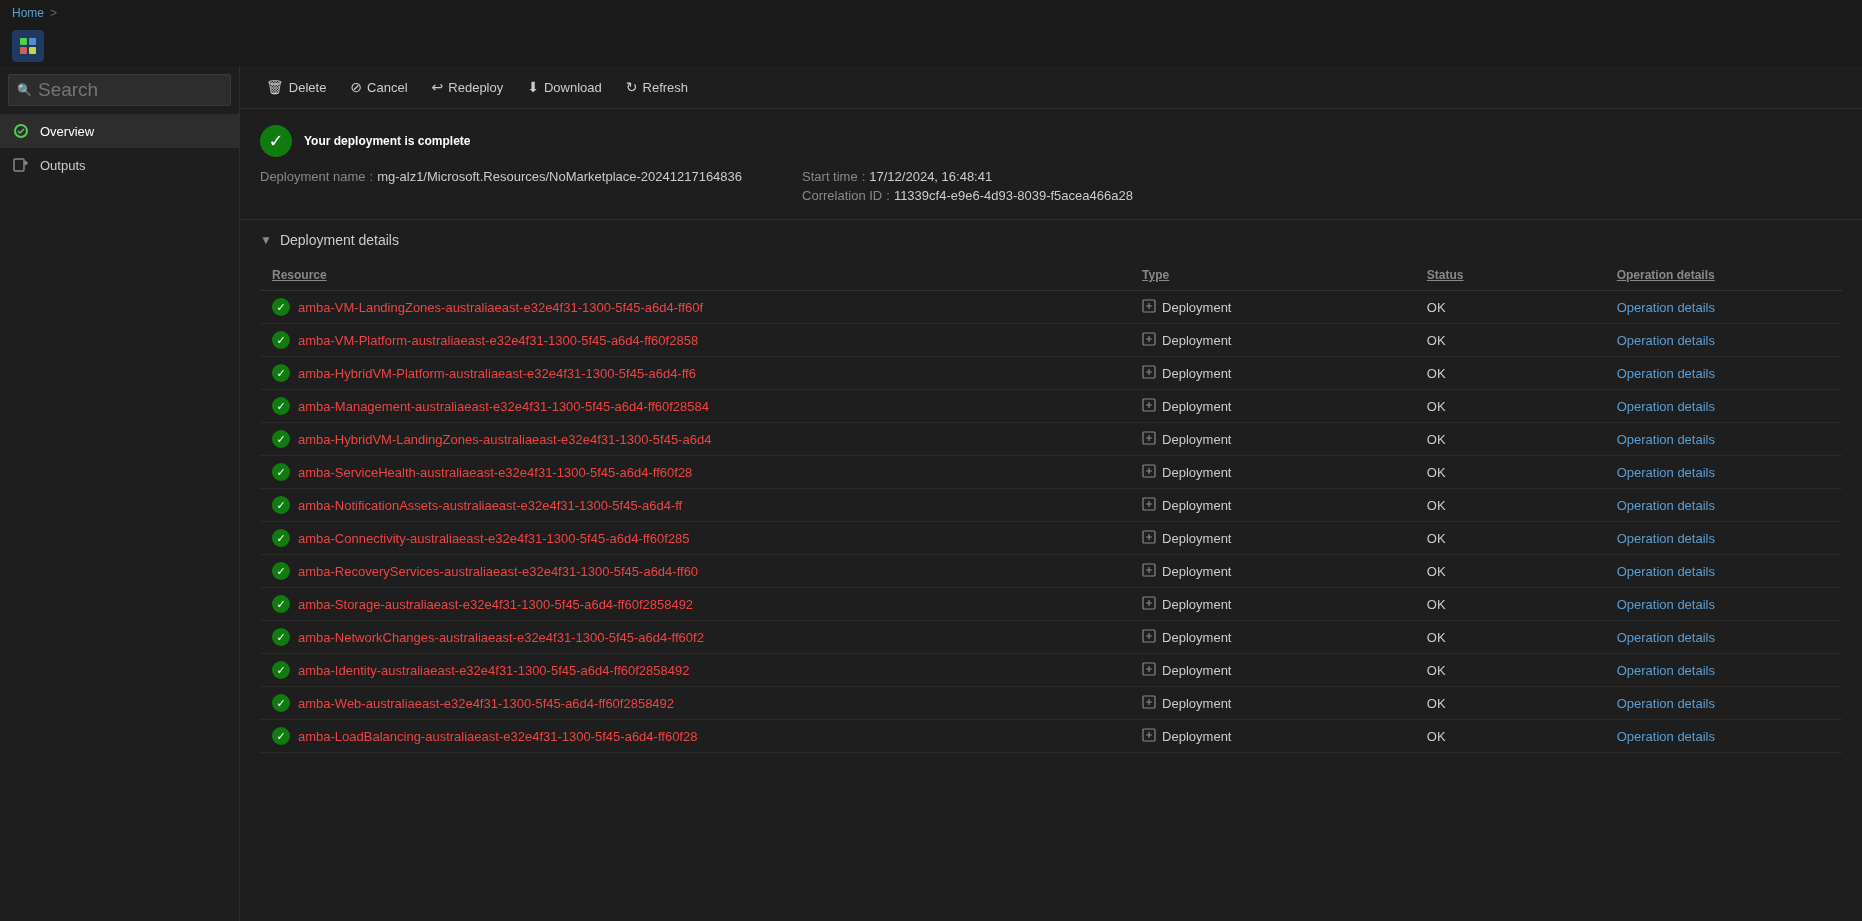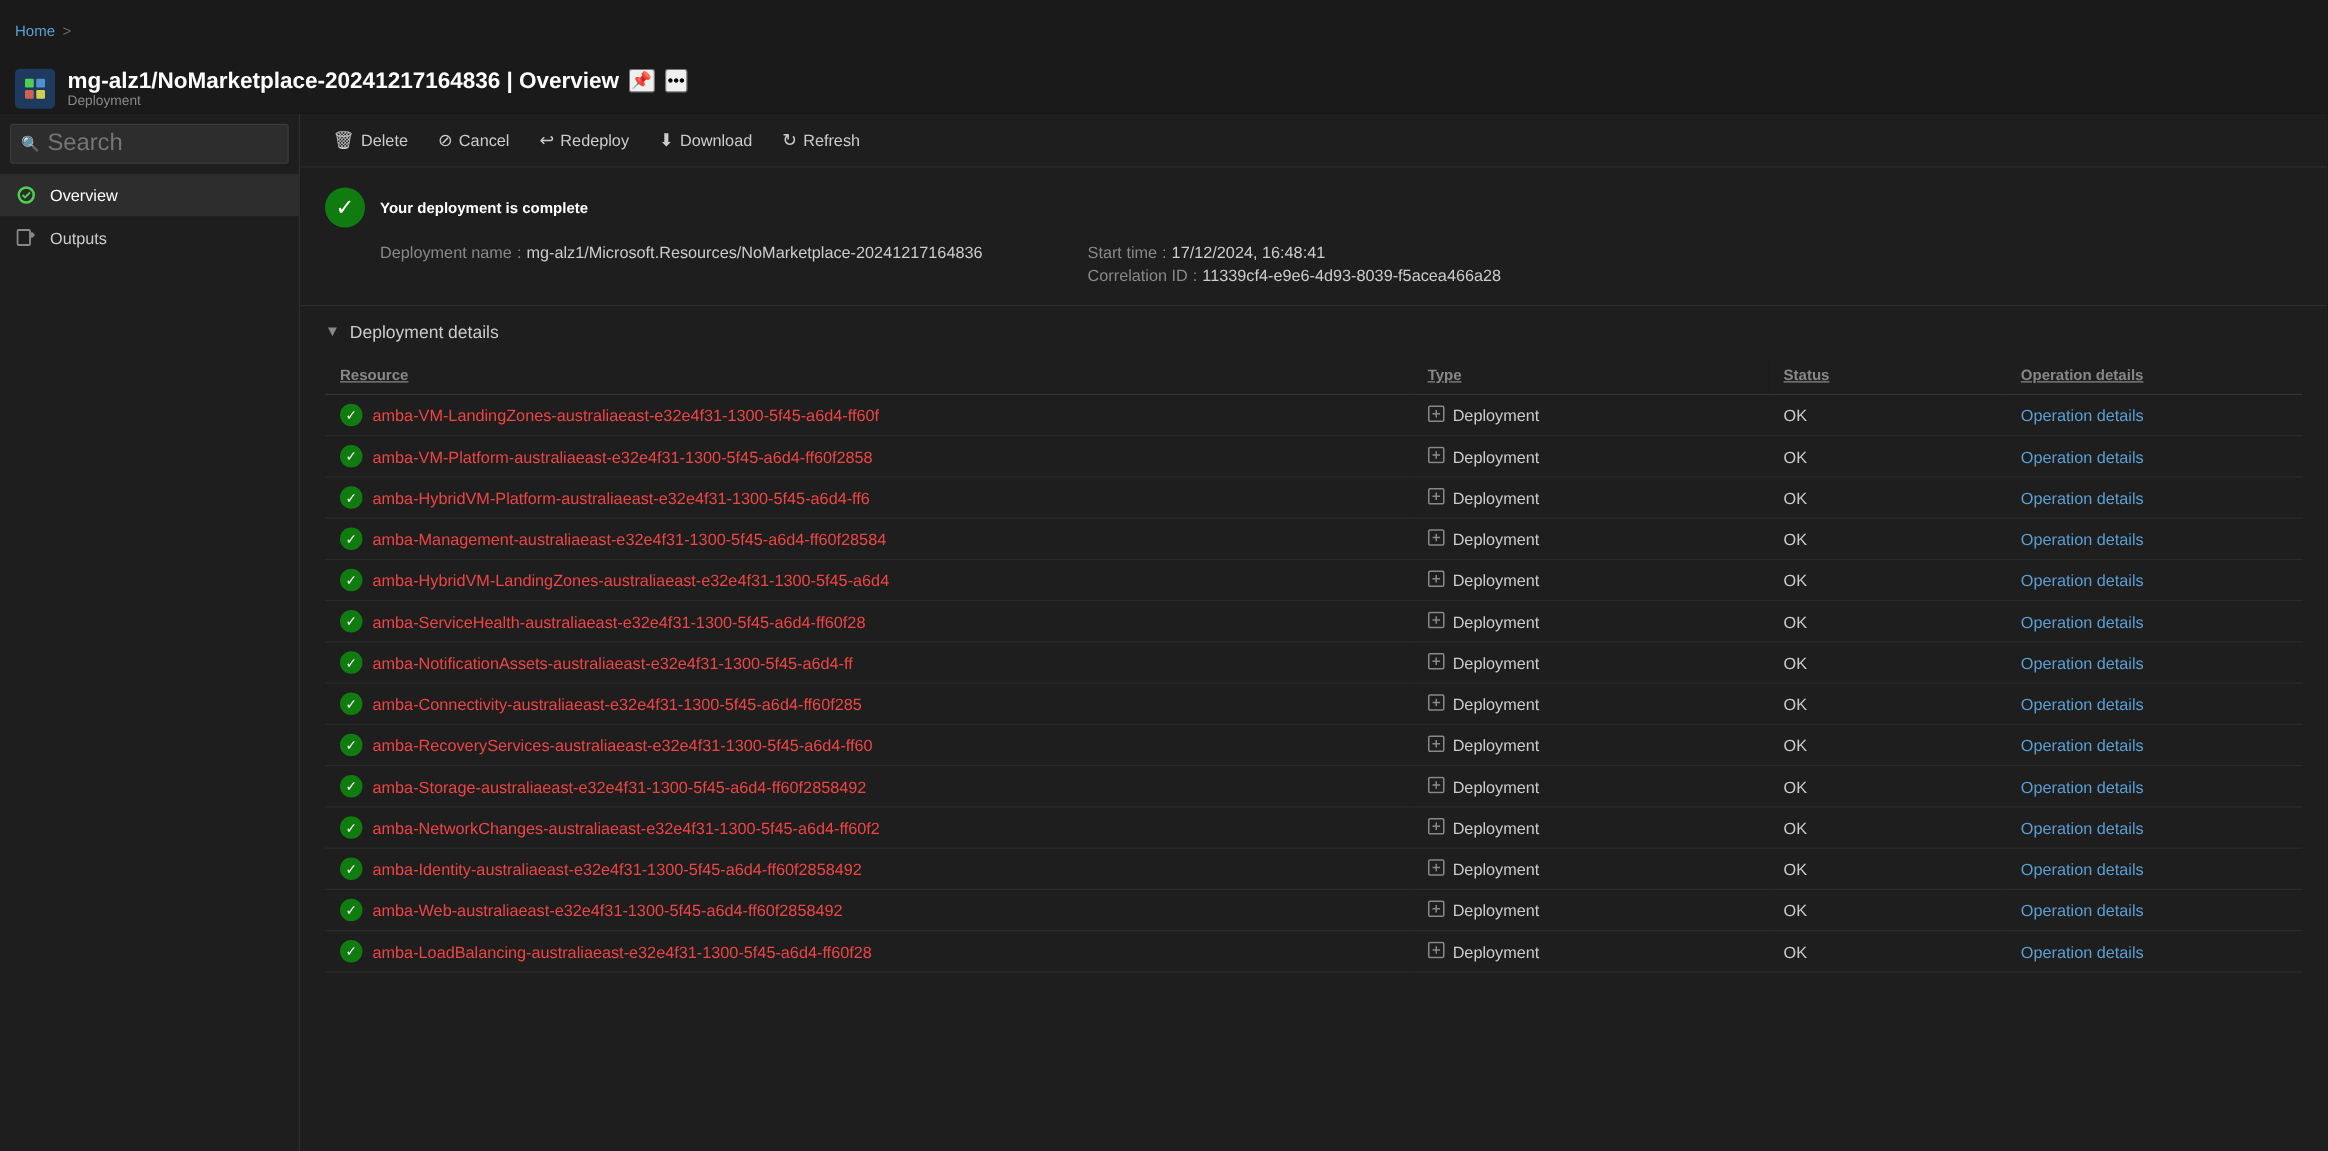--- a/index.html
+++ b/index.html
@@ -13,21 +13,21 @@
     }
     .app-container {
       display: flex;
       flex-direction: column;
       height: 100%;
     }
     
     .breadcrumb {
       display: flex;
       align-items: center;
-      padding: 18px 12px;
+      padding: 6px 12px;
       background: #1a1a1a;
       font-size: 12px;
       color: #5a9fd4;
       gap: 6px;
     }
     
     .header {
       display: flex;
       align-items: center;
       padding: 4px 12px 4px 12px;
@@ -186,22 +186,21 @@
       font-size: 18px;
       flex-shrink: 0;
     }
     .status-title {
       font-size: 12px;
       font-weight: 600;
       color: #fff;
     }
     .deployment-meta {
       display: flex;
-      gap: 84px;
-      margin-left: 44px;
+      gap: 60px;
     }
     .meta-left {
       display: flex;
       flex-direction: column;
       gap: 4px;
     }
     .meta-right {
       display: flex;
       flex-direction: column;
       gap: 4px;
@@ -319,28 +318,20 @@
   </div>
 
   <div class="header">
     <div class="header-icon">
       <svg viewBox="0 0 20 20" fill="none" xmlns="http://www.w3.org/2000/svg">
         <rect x="2" y="2" width="7" height="7" fill="#50d050" rx="1"></rect>
         <rect x="11" y="2" width="7" height="7" fill="#5090d0" rx="1"></rect>
         <rect x="2" y="11" width="7" height="7" fill="#d06050" rx="1"></rect>
         <rect x="11" y="11" width="7" height="7" fill="#d0d050" rx="1"></rect>
       </svg>
-    </div>
-    <div class="header-title-block">
-      <div class="header-title">
-        <span>mg-alz1/NoMarketplace-20241217164836 | Overview</span>
-        <button class="icon-btn" title="Pin">📌</button>
-        <button class="icon-btn" title="More">•••</button>
-      </div>
-      <div class="header-subtitle">Deployment</div>
     </div>
   </div>
 
   <div class="main-layout">
 
     <div class="sidebar">
       <div class="search-box">
         <span class="search-icon">🔍</span>
         <input type="text" placeholder="Search" style="">
         <span class="close-icon">✕</span>

